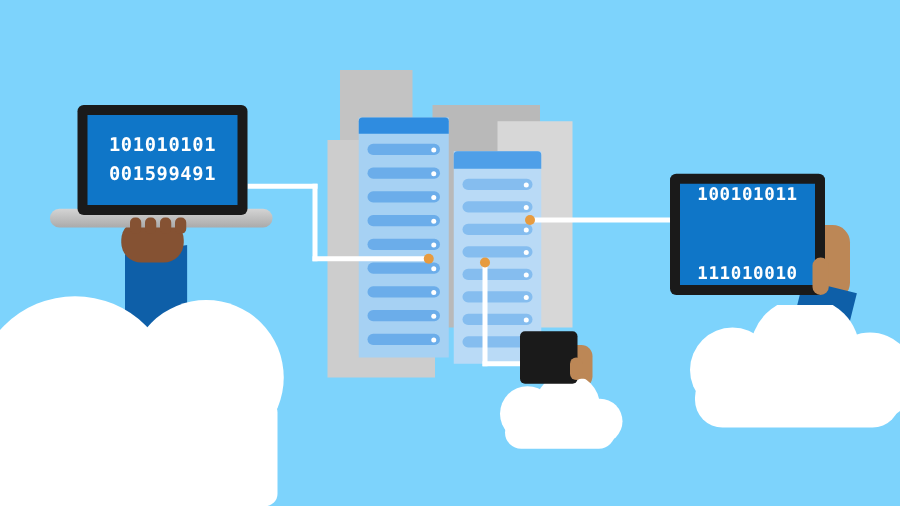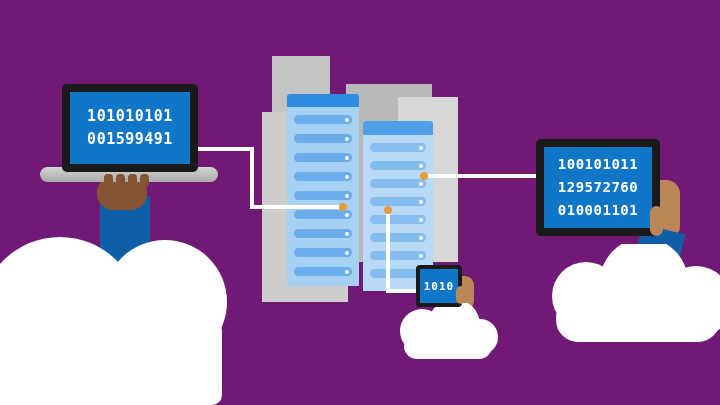--- a/index.html
+++ b/index.html
@@ -1,17 +1,17 @@
 <!DOCTYPE html>
 <html><head>
 <meta charset="utf-8">
 <style>
   * { margin:0; padding:0; box-sizing:border-box; }
   html,body { background:#ebebeb; font-family:"DejaVu Sans", sans-serif; }
-  .stage { position:relative; width:720px; height:405px; background:#701a75; overflow:hidden; }
+  .stage { position:relative; width:720px; height:405px; background:#7dd3fc; overflow:hidden; }
   .abs { position:absolute; }
 
   
   .bld { position:absolute; }
 
   
   .server { position:absolute; display:flex; flex-direction:column; }
   .server-cap { width:100%; border-radius:3px 3px 0 0; }
   .server-body { flex:1; display:flex; flex-direction:column; padding-top:8px; }
   .server-left .server-cap { height:16px; background:#2f8ce0; }
@@ -162,26 +162,22 @@
   <div class="screen" style="left:70px; top:92px; width:120px; height:72px;">
     <div class="bin bin-lg">101010101</div>
     <div class="bin bin-lg">001599491</div>
   </div>
   <div class="finger skin-dark" style="left:104px; top:174px;"></div>
   <div class="finger skin-dark" style="left:116px; top:174px;"></div>
   <div class="finger skin-dark" style="left:128px; top:174px;"></div>
   <div class="finger skin-dark" style="left:140px; top:174px;"></div>
 
   <div class="bezel" style="left:536px; top:139px; width:124px; height:97px;"></div>
-  <div class="screen" style="left:544px; top:147px; width:108px; height:81px;">
+  <div class="screen" style="left:544px; top:147px; width:108px; height:81px;gap:40px;">
     <div class="bin bin-md">100101011</div>
-    <div class="bin bin-md">129572760</div>
-    <div class="bin bin-md">010001101</div>
+    <div class="bin bin-md">111010010</div>
   </div>
   <div class="abs skin-light" style="left:650px; top:206px; width:13px; height:30px; border-radius:7px;"></div>
 
   <div class="bezel" style="left:416px; top:265px; width:46px; height:42px; border-radius:4px;"></div>
-  <div class="screen" style="left:420px; top:269px; width:38px; height:34px;">
-    <div class="bin bin-sm">1010</div>
-  </div>
   <div class="abs skin-light" style="left:456px; top:286px; width:10px; height:18px; border-radius:5px;"></div>
 
 </div>
 
 </body></html>

